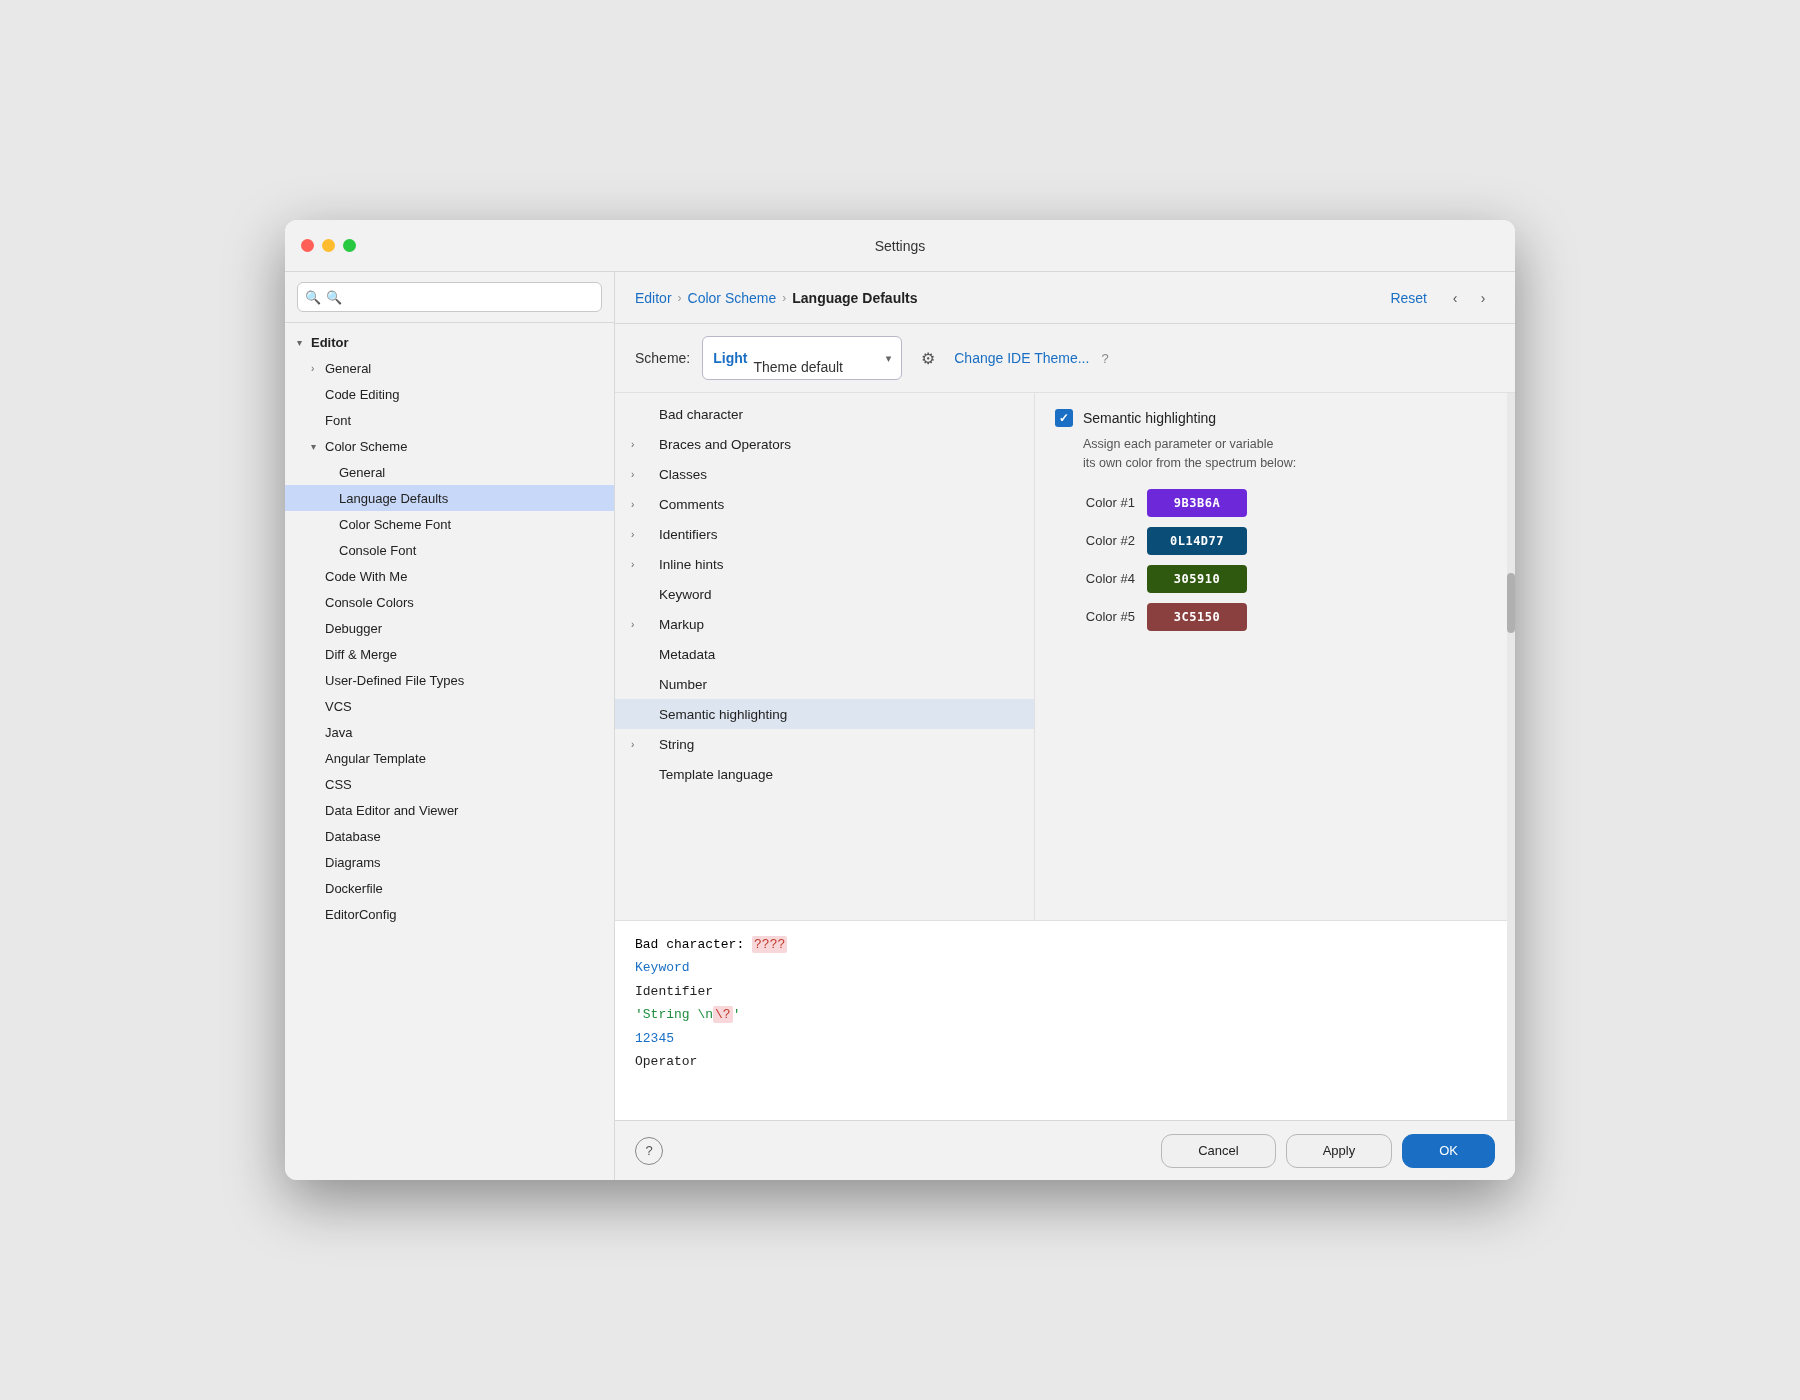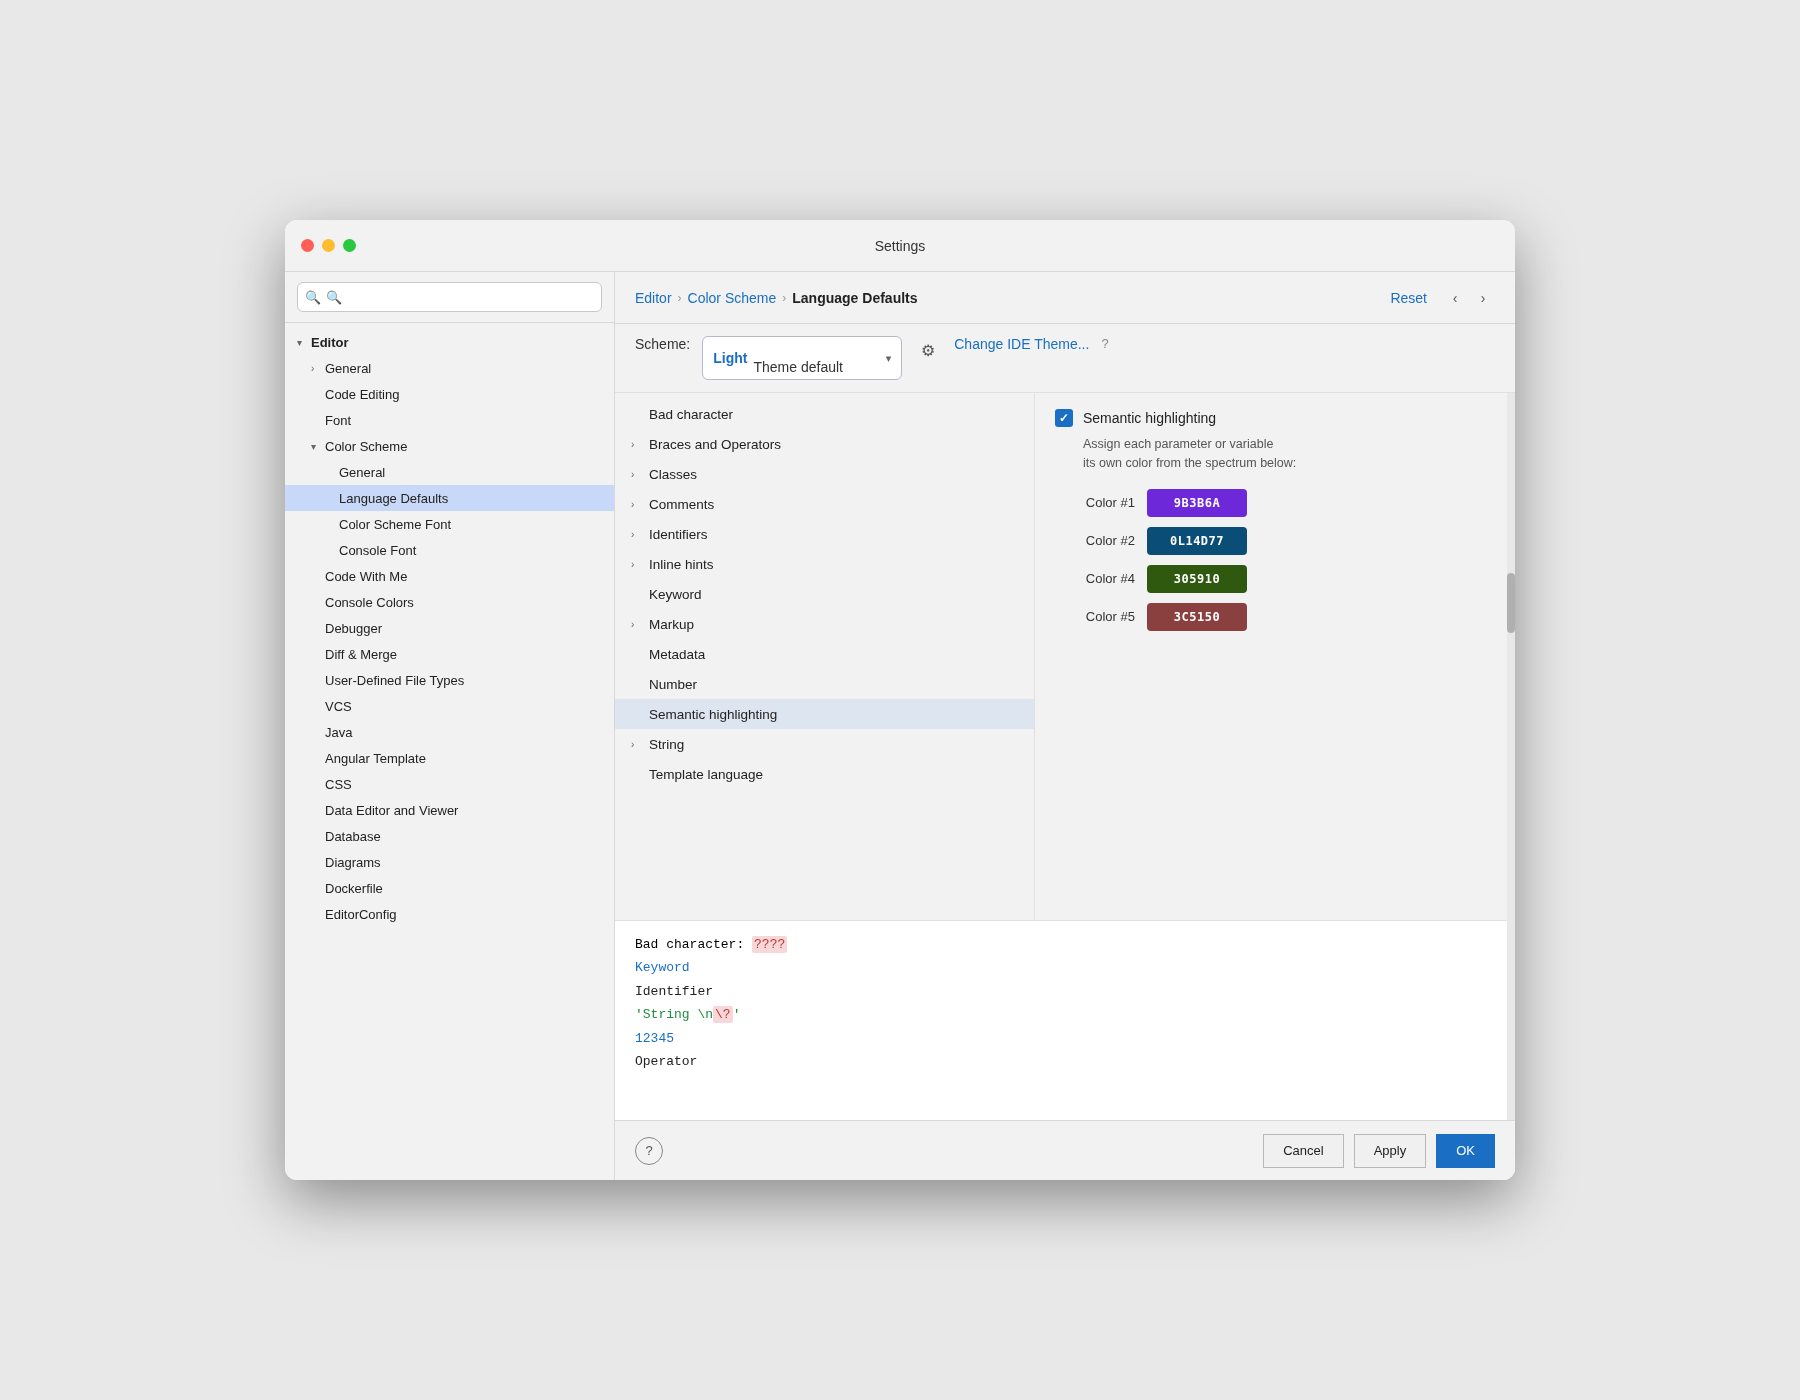--- a/index.html
+++ b/index.html
@@ -169,20 +169,21 @@
       align-items: center;
       justify-content: center;
       cursor: pointer;
       color: #555;
       font-size: 14px;
       border-radius: 4px;
     }
     
     .scheme-row {
       display: flex;
+      align-items: center;
       padding: 12px 20px;
       gap: 12px;
       border-bottom: 1px solid #e0e0e0;
     }
     .scheme-label { font-size: 14px; color: #333; }
     .scheme-dropdown {
       display: flex;
       align-items: center;
       border: 1px solid #b8b8c8;
       border-radius: 6px;
@@ -231,21 +232,21 @@
     .left-list::-webkit-scrollbar { width: 6px; }
     .left-list::-webkit-scrollbar-thumb { background: #c0c0c0; border-radius: 3px; }
     .list-item {
       display: flex;
       align-items: center;
       height: 30px;
       padding: 0 16px;
       font-size: 13.5px;
       color: #222;
       cursor: pointer;
-      gap: 4px;
+      gap: 14px;
     }
     .list-item.active { background: #dde5f0; }
     .list-item .li-arrow {
       width: 14px;
       font-size: 10px;
       color: #666;
     }
     .right-panel {
       flex: 1;
       padding: 16px 20px;
@@ -334,22 +335,22 @@
       border-top: 1px solid #d8d8d8;
       display: flex;
       align-items: center;
       justify-content: flex-end;
       padding: 0 20px;
       gap: 10px;
       background: #f2f2f2;
     }
     .btn {
       height: 34px;
-      padding: 0 19px;
-      border-radius: 0;
+      padding: 0 36px;
+      border-radius: 11px;
       font-size: 13px;
       cursor: pointer;
       border: 1px solid #b8b8b8;
       background: #f0f0f0;
       color: #222;
     }
     .btn-primary {
       background: #1a6fc4;
       color: white;
       border-color: #1a6fc4;

